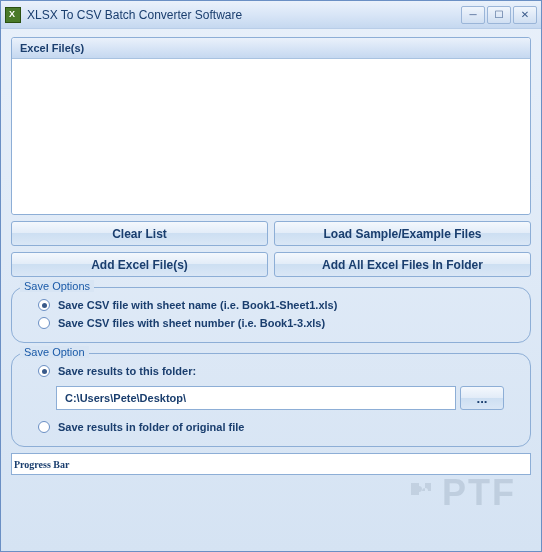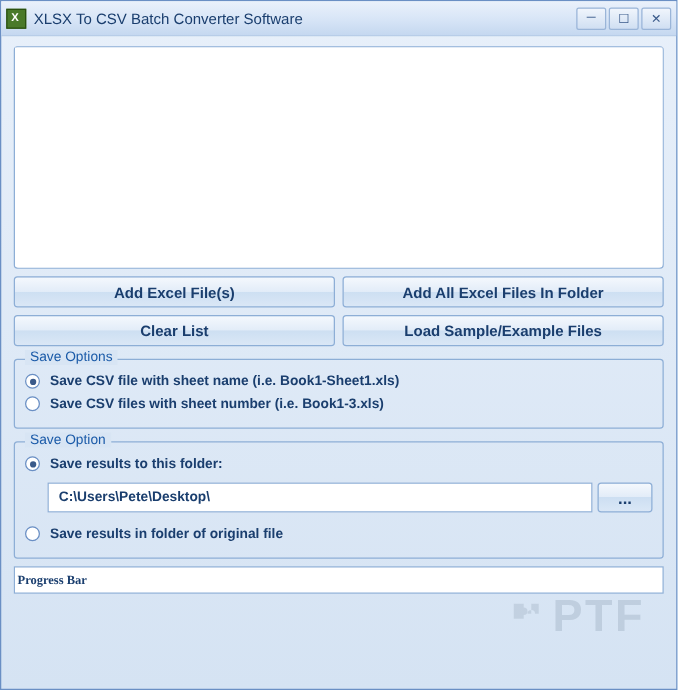--- a/index.html
+++ b/index.html
@@ -106,22 +106,22 @@
   font-weight: bold;
   font-size: 12px;
   color: #1a3e6e;
   cursor: pointer;
   display: flex;
   align-items: center;
   justify-content: center;
 }
 .fieldset {
   border: 1px solid #8daed6;
-  border-radius: 3px;
-  padding: 8px 8px 10px;
+  border-radius: 13px;
+  padding: 8px 26px 10px;
   position: relative;
   margin-top: 4px;
 }
 .legend {
   position: absolute;
   top: -8px;
   left: 8px;
   background: #d8e5f4;
   padding: 0 4px;
   color: #1a5aa8;
@@ -229,30 +229,31 @@
     <div class="win-btns">
       <div class="win-btn">─</div>
       <div class="win-btn">☐</div>
       <div class="win-btn">✕</div>
     </div>
   </div>
 
   <div class="content">
 
     <div class="file-panel">
+      <div class="file-panel-header">Excel File(s)</div>
       <div class="file-list"></div>
     </div>
 
+    <div class="btn-row">
+      <div class="btn">Clear List</div>
+      <div class="btn">Load Sample/Example Files</div>
+    </div>
     <div class="btn-row">
       <div class="btn">Add Excel File(s)</div>
       <div class="btn">Add All Excel Files In Folder</div>
-    </div>
-    <div class="btn-row">
-      <div class="btn">Clear List</div>
-      <div class="btn">Load Sample/Example Files</div>
     </div>
 
     <div class="fieldset">
       <div class="legend">Save Options</div>
       <div class="radio-row">
         <div class="radio checked"></div>
         <span>Save CSV file with sheet name (i.e. Book1-Sheet1.xls)</span>
       </div>
       <div class="radio-row">
         <div class="radio"></div>

